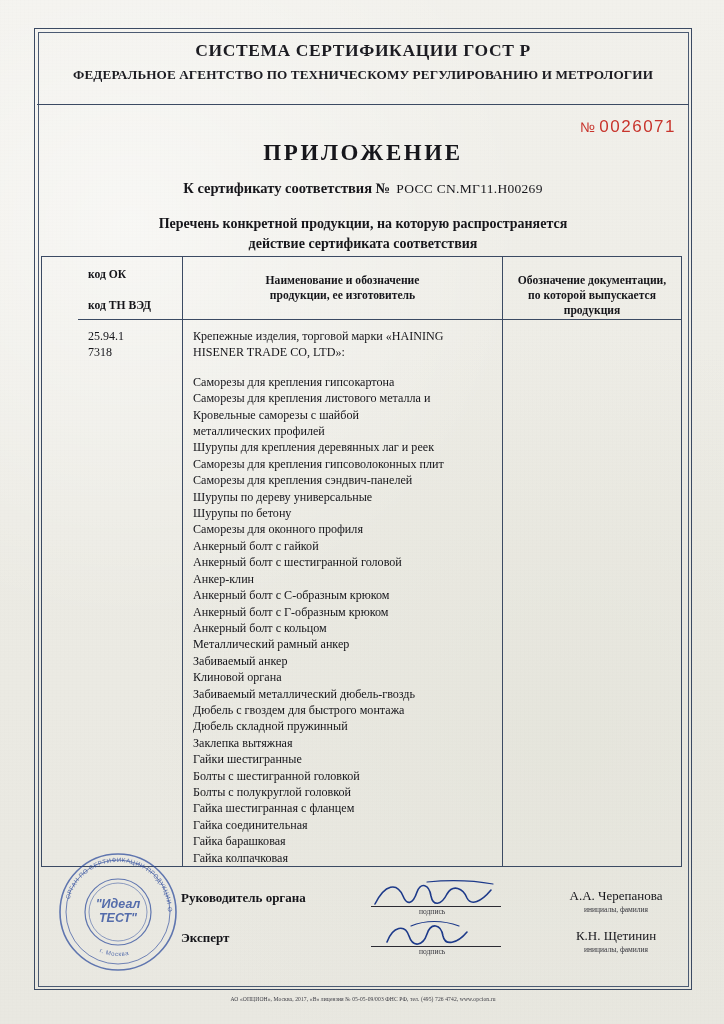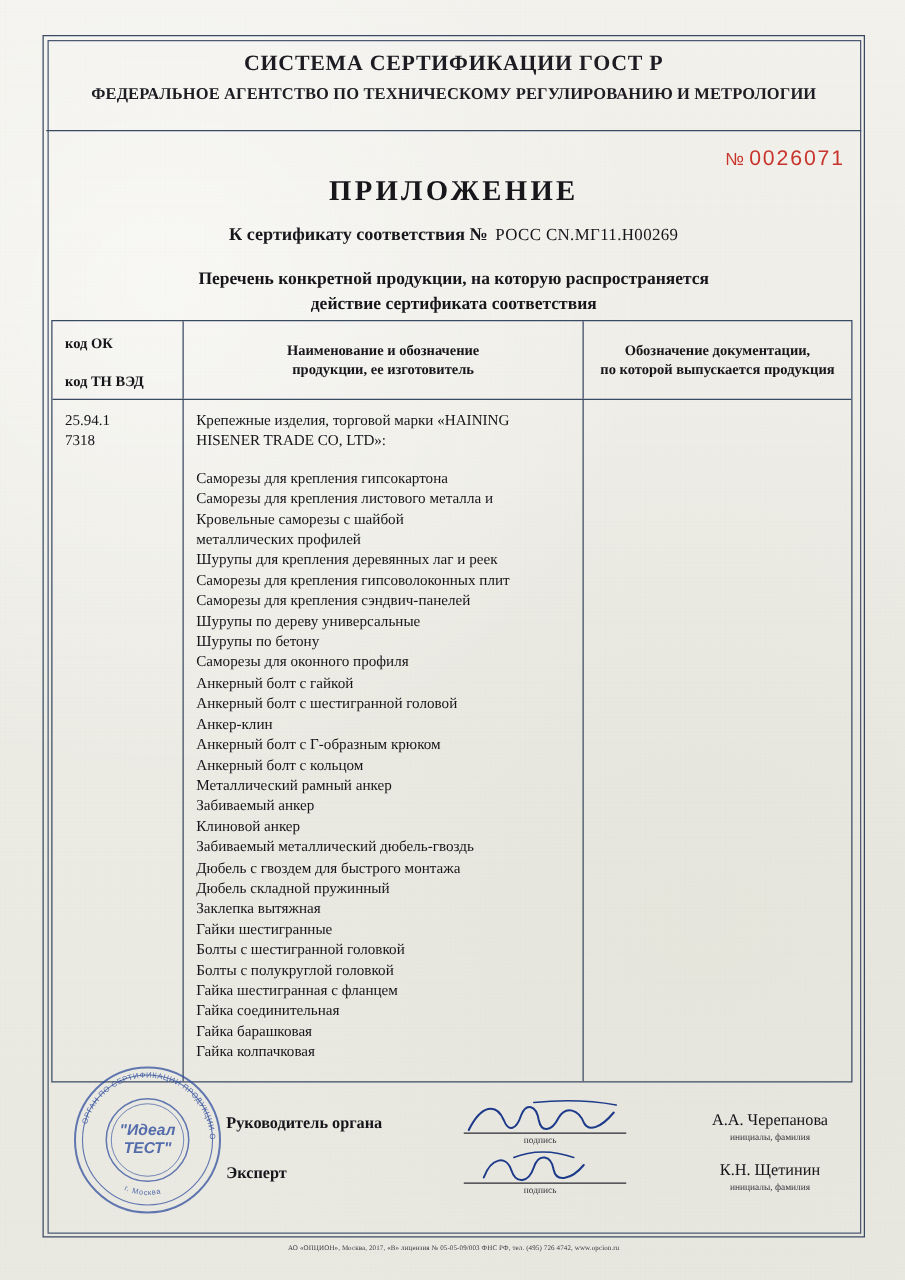--- a/index.html
+++ b/index.html
@@ -134,20 +134,21 @@
   }
 
   
   .tbl {
     position: absolute;
     left: 41px;
     top: 256px;
     width: 641px;
     border: 1px solid #3b4a63;
     box-sizing: border-box;
+    padding-left: 36px;
   }
   .tbl-head {
     display: flex;
     height: 62px;
   }
   .th {
     box-sizing: border-box;
     font-size: 11.6px;
     font-weight: bold;
     text-align: center;
@@ -360,25 +361,26 @@
             <div>металлических профилей</div>
             <div>Шурупы для крепления деревянных лаг и реек</div>
             <div>Саморезы для крепления гипсоволоконных плит</div>
             <div>Саморезы для крепления сэндвич-панелей</div>
             <div>Шурупы по дереву универсальные</div>
             <div>Шурупы по бетону</div>
             <div>Саморезы для оконного профиля</div>
             <div>Анкерный болт с гайкой</div>
             <div>Анкерный болт с шестигранной головой</div>
             <div>Анкер-клин</div>
+            <div>Анкерный болт с С-образным крюком</div>
             <div>Анкерный болт с Г-образным крюком</div>
             <div>Анкерный болт с кольцом</div>
             <div>Металлический рамный анкер</div>
             <div>Забиваемый анкер</div>
-            <div>Клиновой анкер</div>
+            <div>Клиновой органа</div>
             <div>Забиваемый металлический дюбель-гвоздь</div>
             <div>Дюбель с гвоздем для быстрого монтажа</div>
             <div>Дюбель складной пружинный</div>
             <div>Заклепка вытяжная</div>
             <div>Гайки шестигранные</div>
             <div>Болты с шестигранной головкой</div>
             <div>Болты с полукруглой головкой</div>
             <div>Гайка шестигранная с фланцем</div>
             <div>Гайка соединительная</div>
             <div>Гайка барашковая</div>

